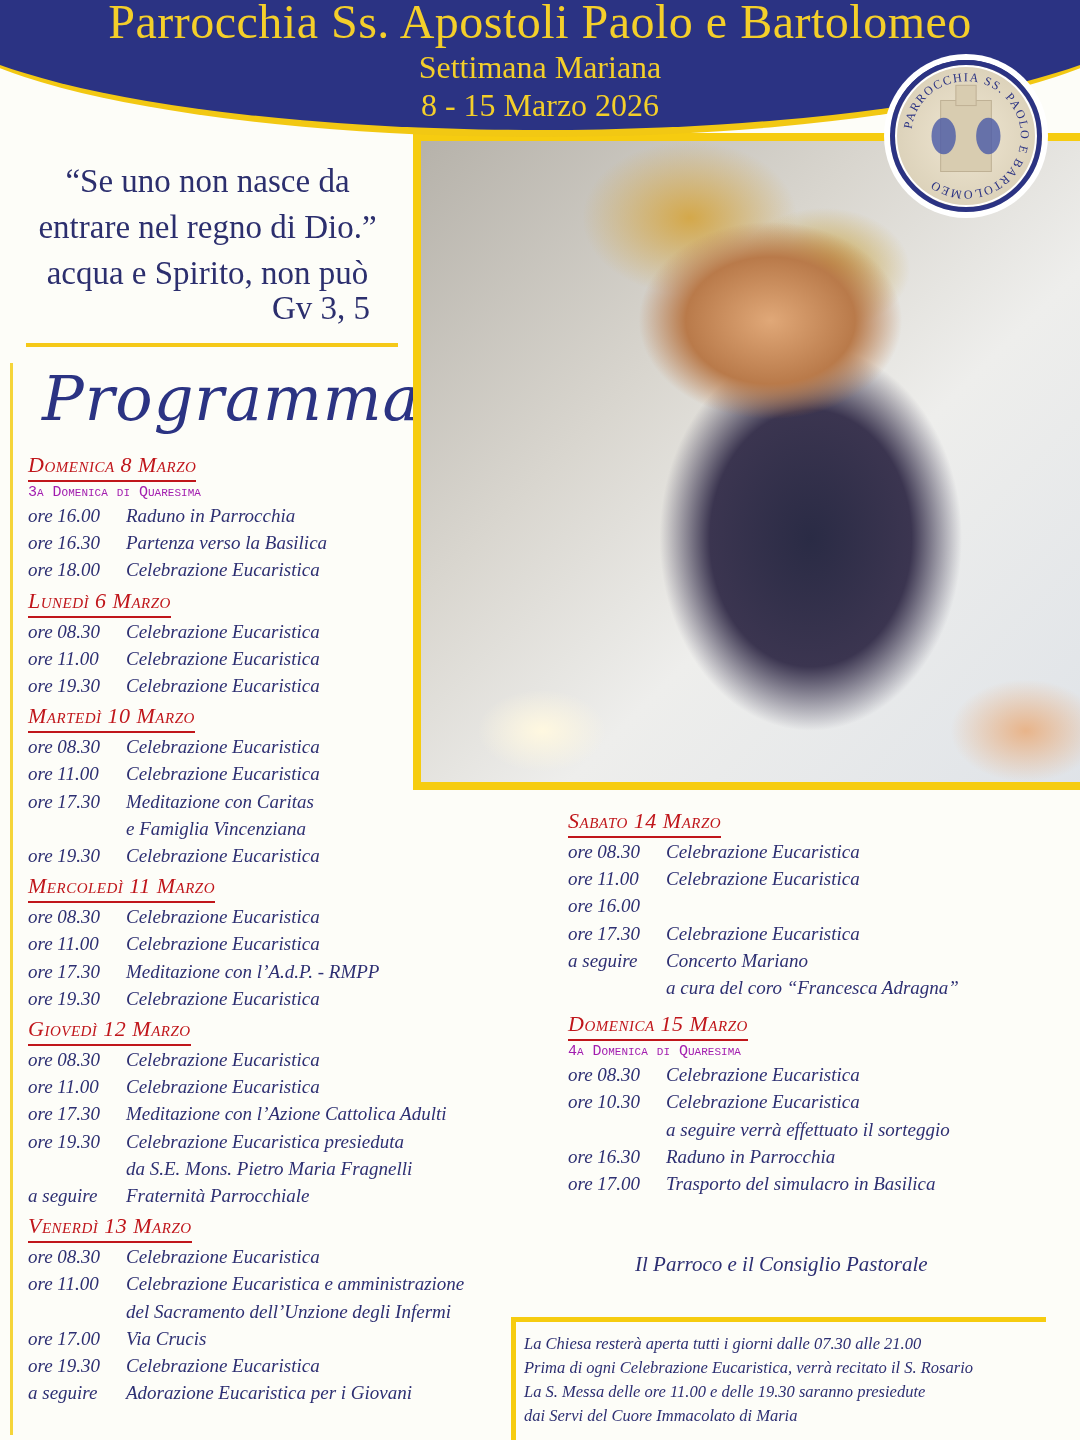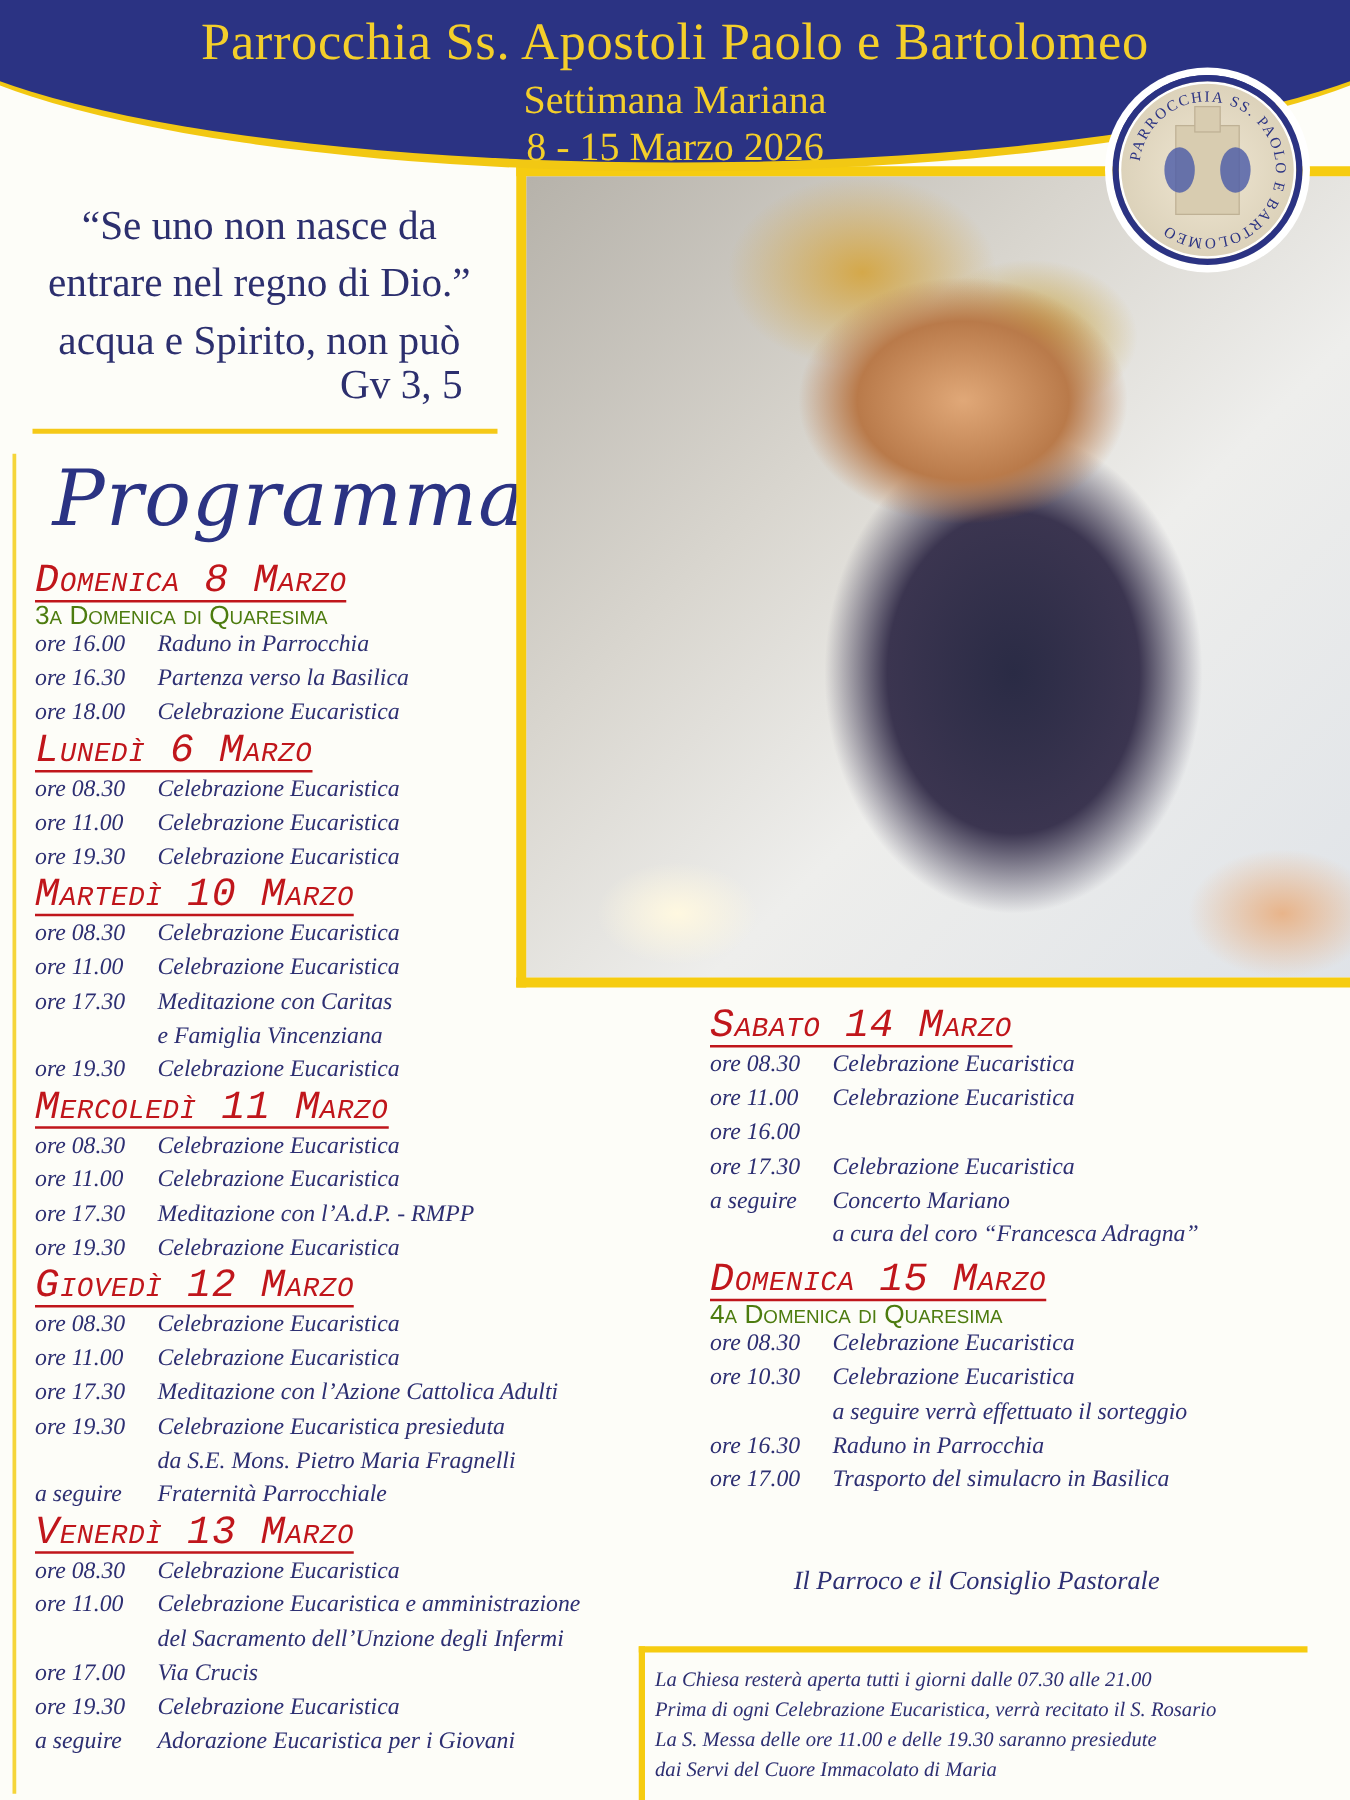--- a/index.html
+++ b/index.html
@@ -14,21 +14,21 @@
     position:absolute; left:-80px; top:-260px; width:1240px; height:390px;
     background:#2b3383;
     border-radius:0 0 50% 50% / 0 0 34% 34%;
     border-bottom:7px solid #f2c813;
     z-index:3;
   }
   .header-text {
     position:absolute; left:0; top:0; width:1080px; text-align:center; z-index:4;
     color:#f4cf2a; font-family:"Liberation Serif", serif;
   }
-  .h-title { font-size:42px; line-height:44px; margin-top:12px; letter-spacing:0.5px; }
+  .h-title { font-size:48px; line-height:44px; margin-top:0; letter-spacing:0.5px; }
   .h-sub { font-size:32px; line-height:38px; margin-top:4px; }
   .h-date { font-size:32px; line-height:38px;text-align:center; }
 
   
   .seal {
     position:absolute; left:890px; top:60px; width:142px; height:142px; border-radius:50%;
     background:radial-gradient(circle, #efe6d2 0%, #dcd2ba 70%, #cbbfa4 100%);
     border:5px solid #2b3383; box-shadow:0 0 0 2px #fff inset, 0 0 0 6px #fff;
     z-index:5; overflow:hidden;
   }
@@ -63,25 +63,25 @@
     position:absolute; left:42px; top:362px;
     font-family:"DejaVu Serif", serif; font-style:italic; font-size:62px; color:#2b3383; letter-spacing:1px;
   }
 
   
   .col { position:absolute; }
   .col-left { left:28px; top:450px; width:490px; }
   .col-right { left:568px; top:806px; width:480px; }
   .day { margin:0; }
   .day-title {
-    display:inline-block; color:#c0161b; font-family:Liberation Mono, monospace; font-style:italic;
-    font-size:32px; line-height:30px; font-variant:small-caps; letter-spacing:0.5px;
+    display:inline-block; color:#c0161b; font-family:Liberation Serif, serif; font-style:italic;
+    font-size:22px; line-height:30px; font-variant:small-caps; letter-spacing:0.5px;
     border-bottom:2px solid #c0161b; padding-bottom:0;
   }
-  .day-sub { color:#4d7c0f; font-family:Liberation Sans, sans-serif; font-size:21px; font-variant:small-caps; line-height:18px; margin-top:2px;}
+  .day-sub { color:#a21caf; font-family:Liberation Mono, monospace; font-size:15px; font-variant:small-caps; line-height:18px; margin-top:2px;}
   .row { display:flex; font-family:"Liberation Serif", serif; font-style:italic; font-size:19px; line-height:27.2px; color:#2d2f72; }
   .row .t { width:98px; flex:0 0 98px; }
   .row .e { flex:1; white-space:nowrap; }
   .col-left .day + .day { margin-top:2px; }
 
   .signature { position:absolute; left:635px; top:1252px; font-family:"Liberation Serif", serif; font-style:italic; font-size:21px; color:#2d2f72; }
 
   .notes {
     position:absolute; left:511px; top:1317px; width:535px; height:140px;
     border-top:5px solid #f6cc10; border-left:5px solid #f6cc10; box-sizing:border-box;

